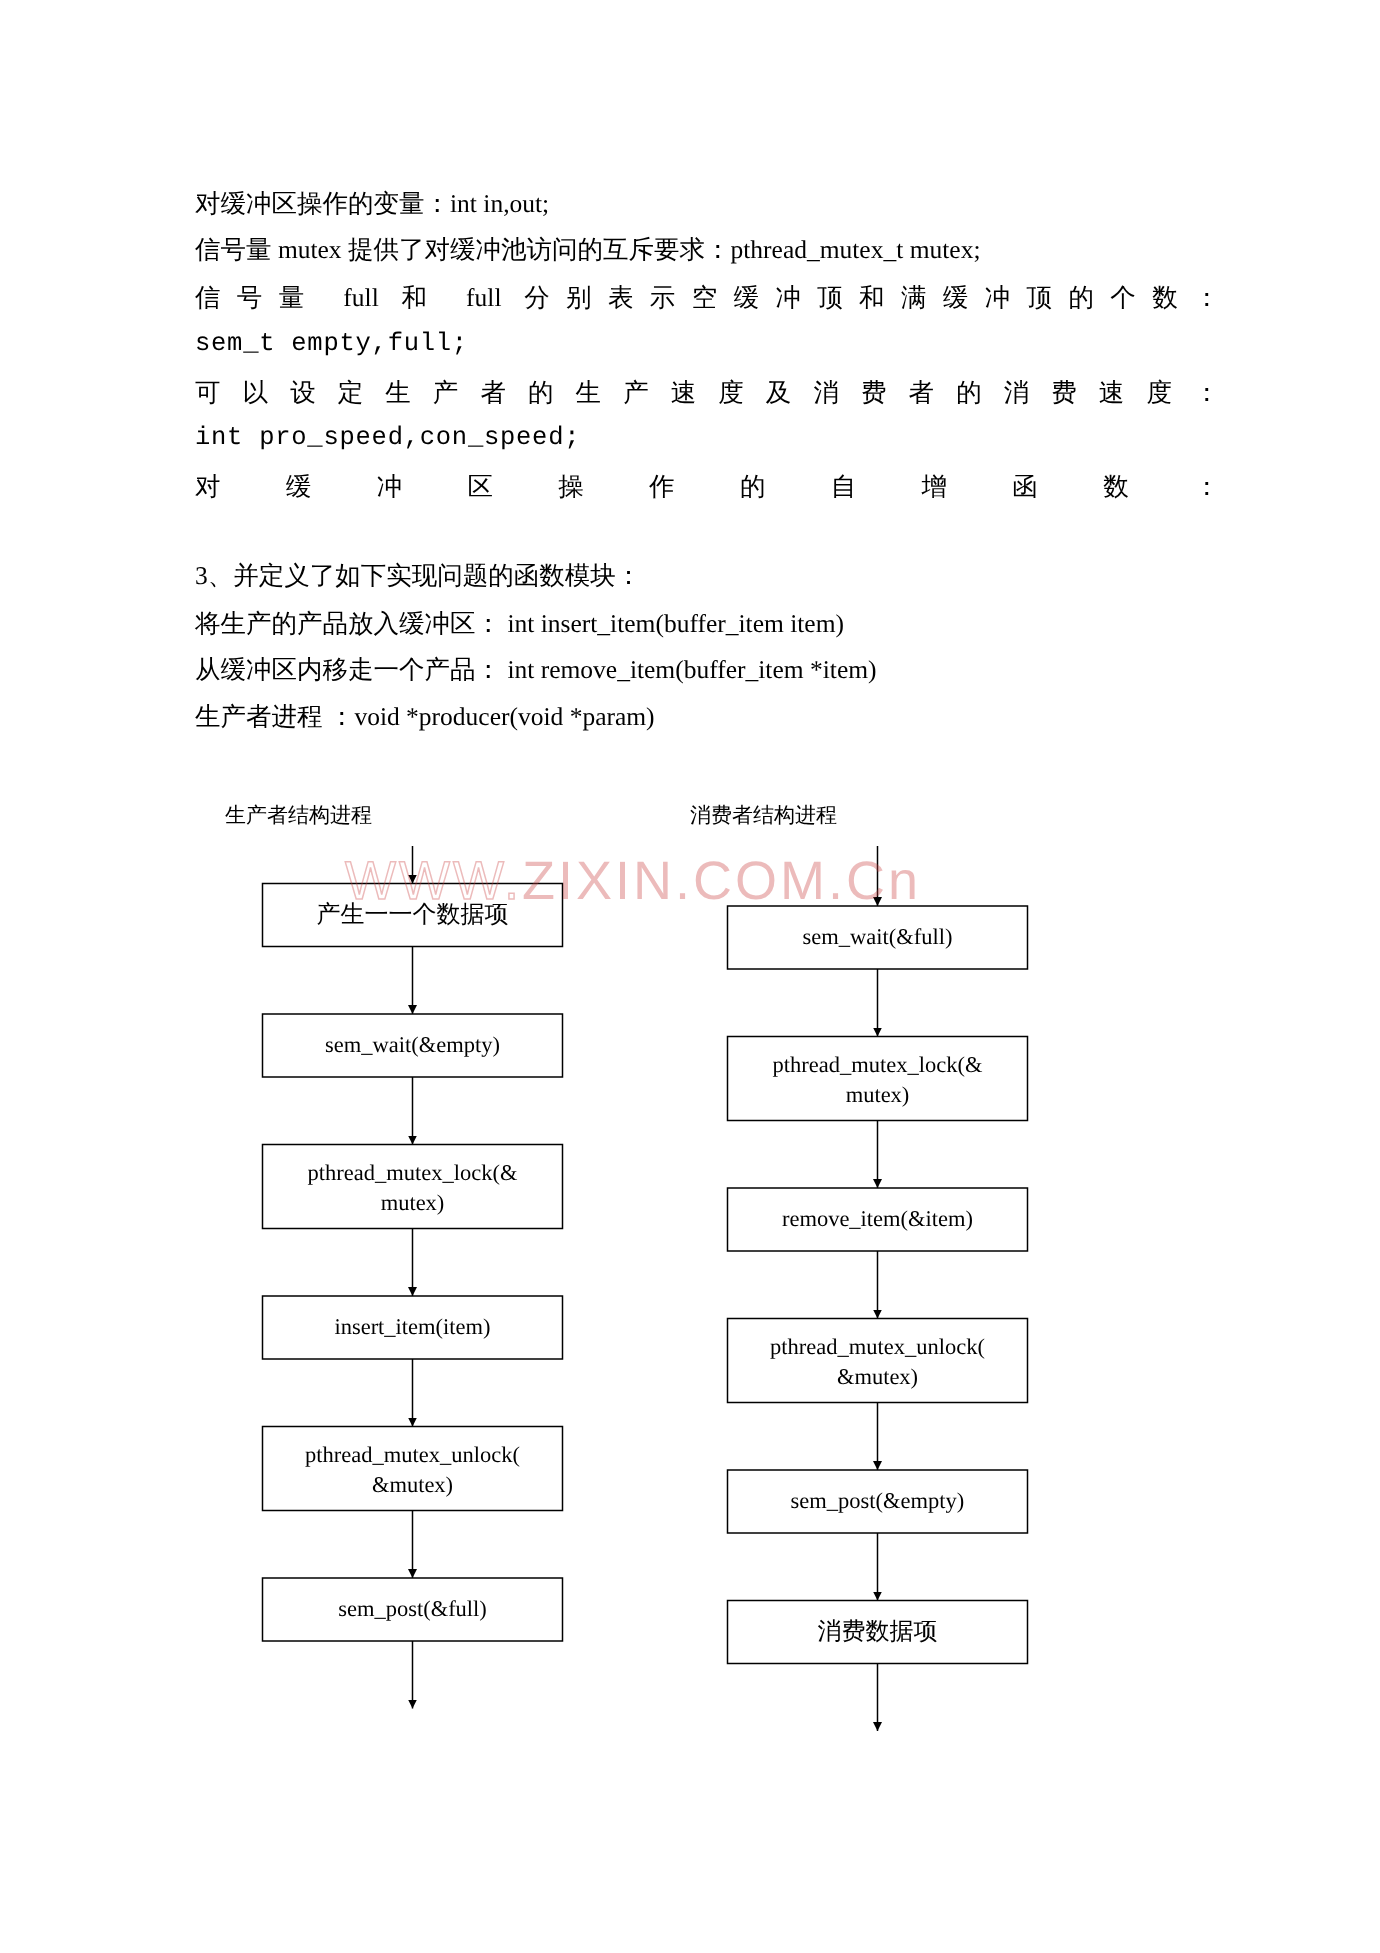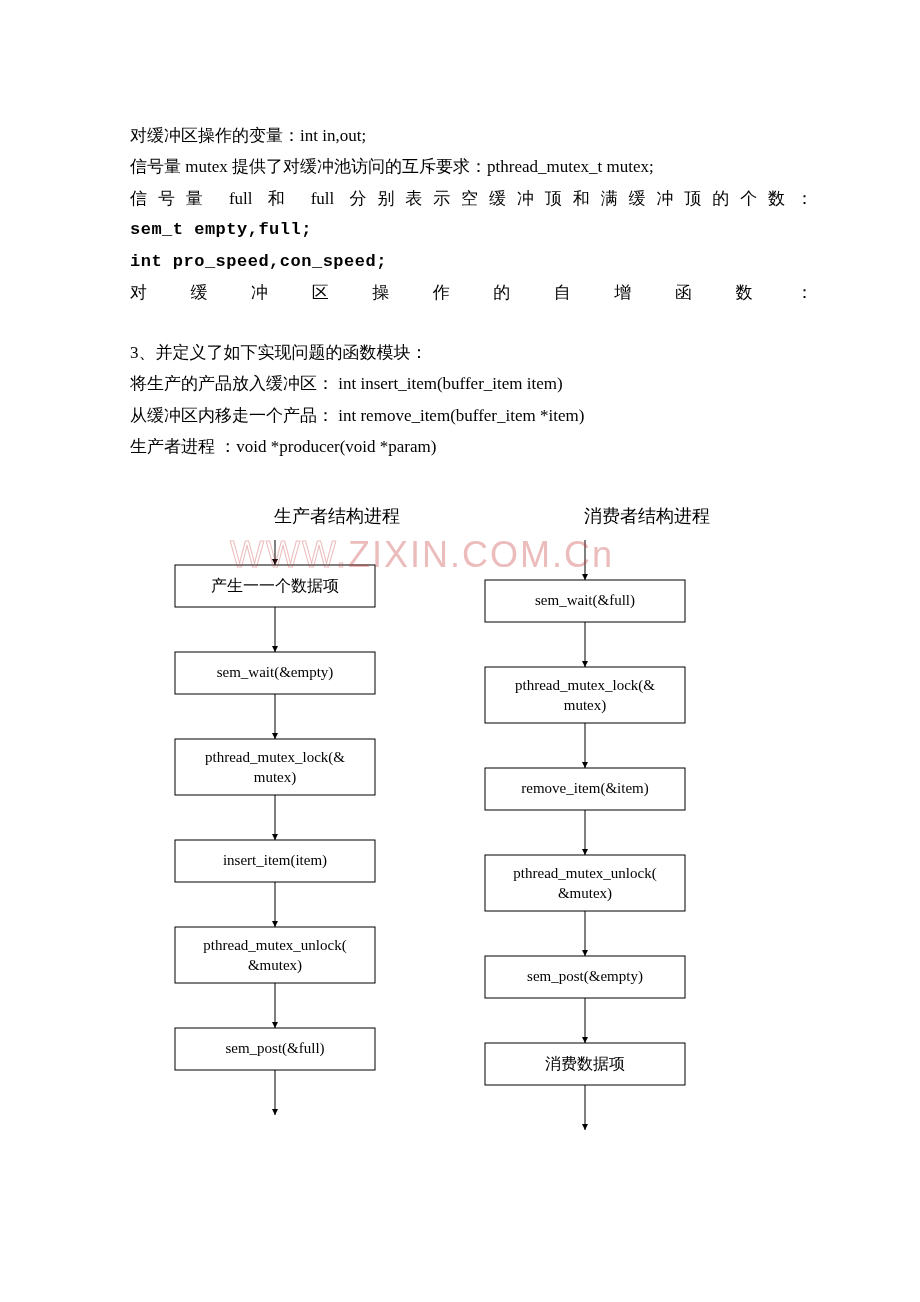--- a/index.html
+++ b/index.html
@@ -18,40 +18,39 @@
   .para {
     margin: 0;
   }
   .justify {
     text-align: justify;
     text-align-last: justify;
   }
   .mono-inline {
     font-family: "Courier New", monospace;
     letter-spacing: 0.5px;
-    font-weight: bold;
   }
   .section-gap {
     height: 28px;
   }
   .diagram-row {
     display: flex;
     flex-direction: row;
     justify-content: flex-start;
     gap: 60px;
     margin-top: 10px;
     margin-left: 20px;
     position: relative;
   }
   .diagram-col {
     position: relative;
   }
   .col-title {
-    text-align: right;
-    font-size: 18px;
+    text-align: left;
+    font-size: 14px;
     margin-bottom: 6px;
   }
   .flow-svg {
     display: block;
   }
   .flow-box {
     fill: #fff;
     stroke: #000;
     stroke-width: 1;
   }
@@ -103,20 +102,23 @@
   </p>
   <p class="para">
     <span>信号量 mutex 提供了对缓冲池访问的互斥要求：pthread_mutex_t mutex;</span>
   </p>
   <p class="para justify">
     <span>信号量 full 和 full 分别表示空缓冲顶和满缓冲顶的个数：</span>
   </p>
   <p class="para mono-inline">
     <span>sem_t empty,full;</span>
   </p>
+  <p class="para justify">
+    <span>可以设定生产者的生产速度及消费者的消费速度：</span>
+  </p>
   <p class="para mono-inline">
     <span>int pro_speed,con_speed;</span>
   </p>
   <p class="para justify">
     <span>对缓冲区操作的自增函数：</span>
   </p>
 
   <div class="section-gap"></div>
 
   <p class="para">

